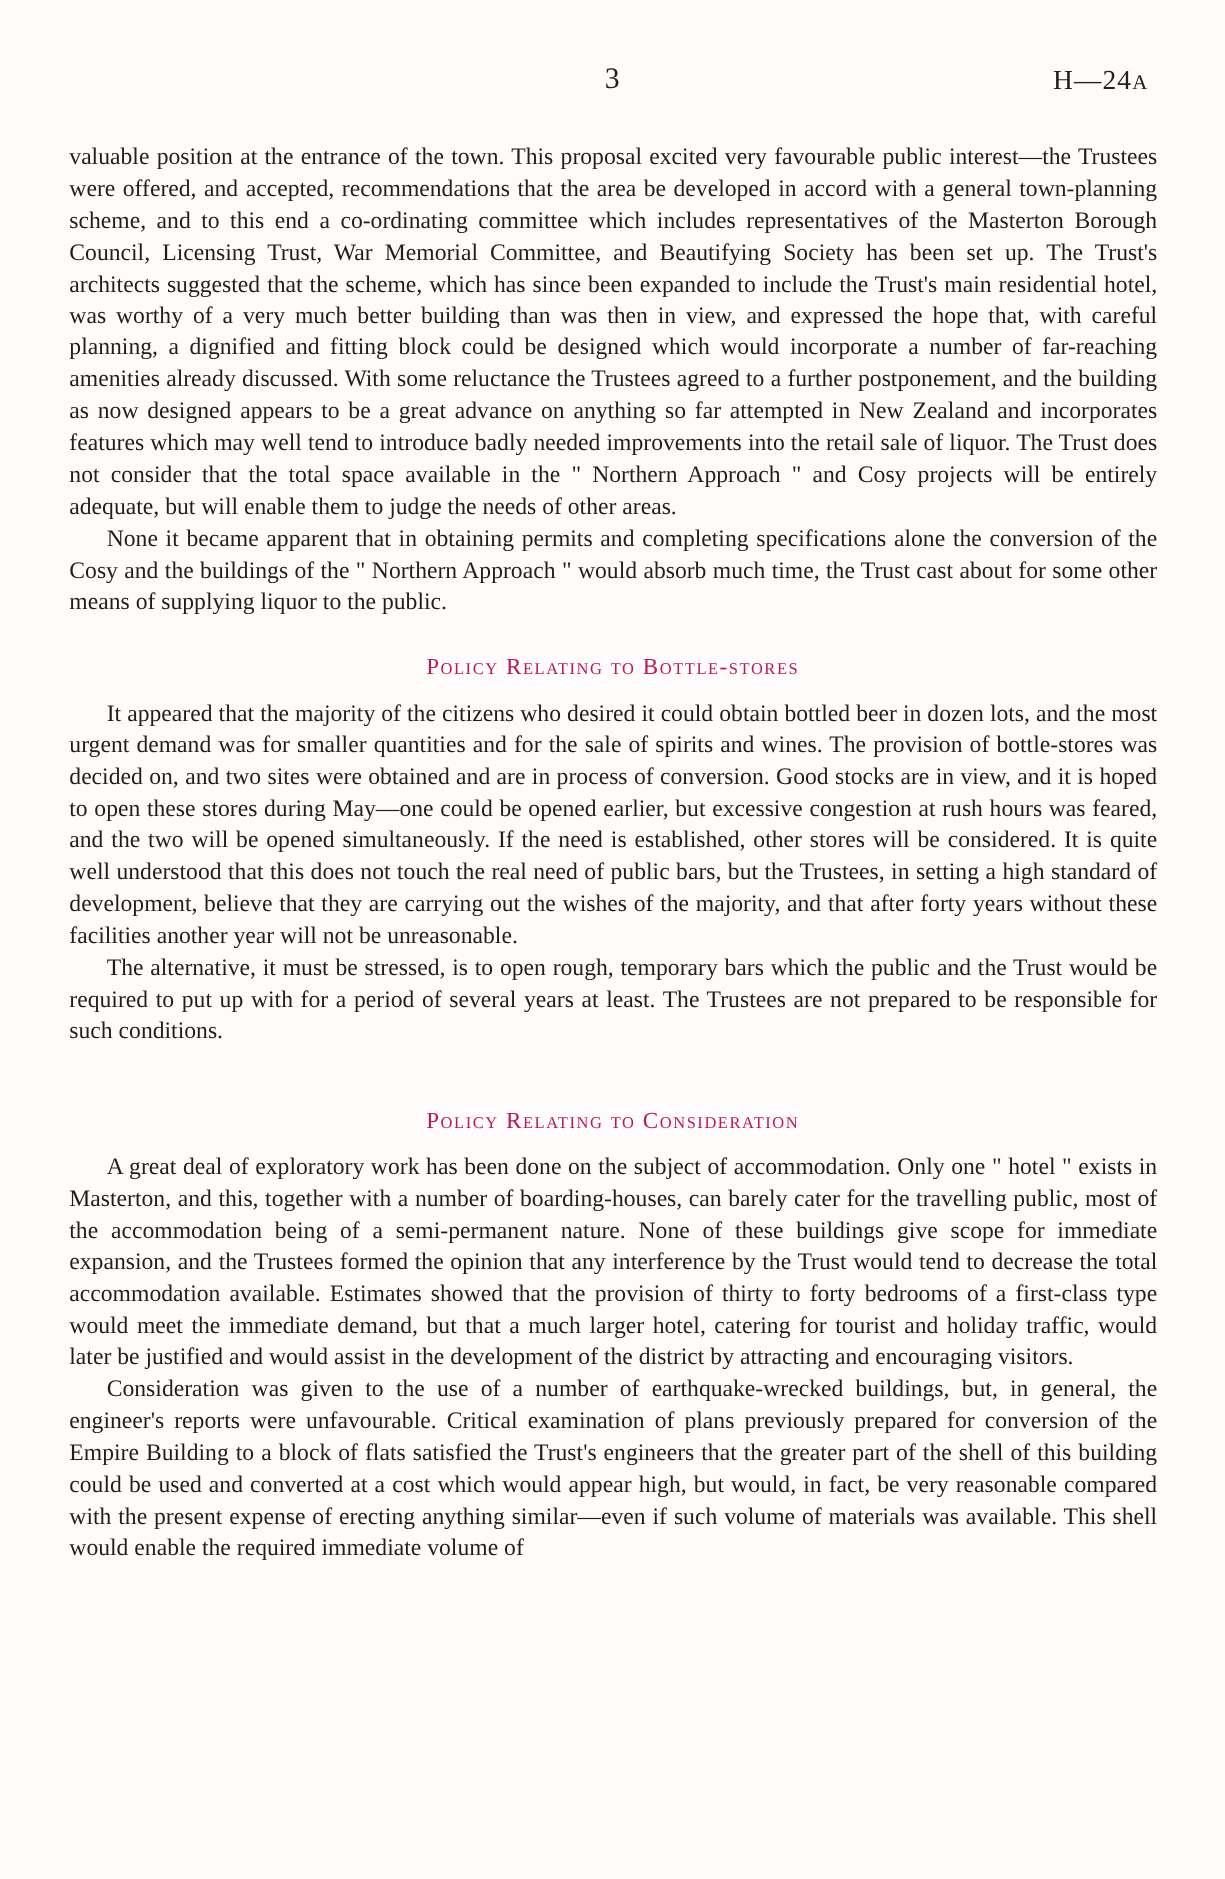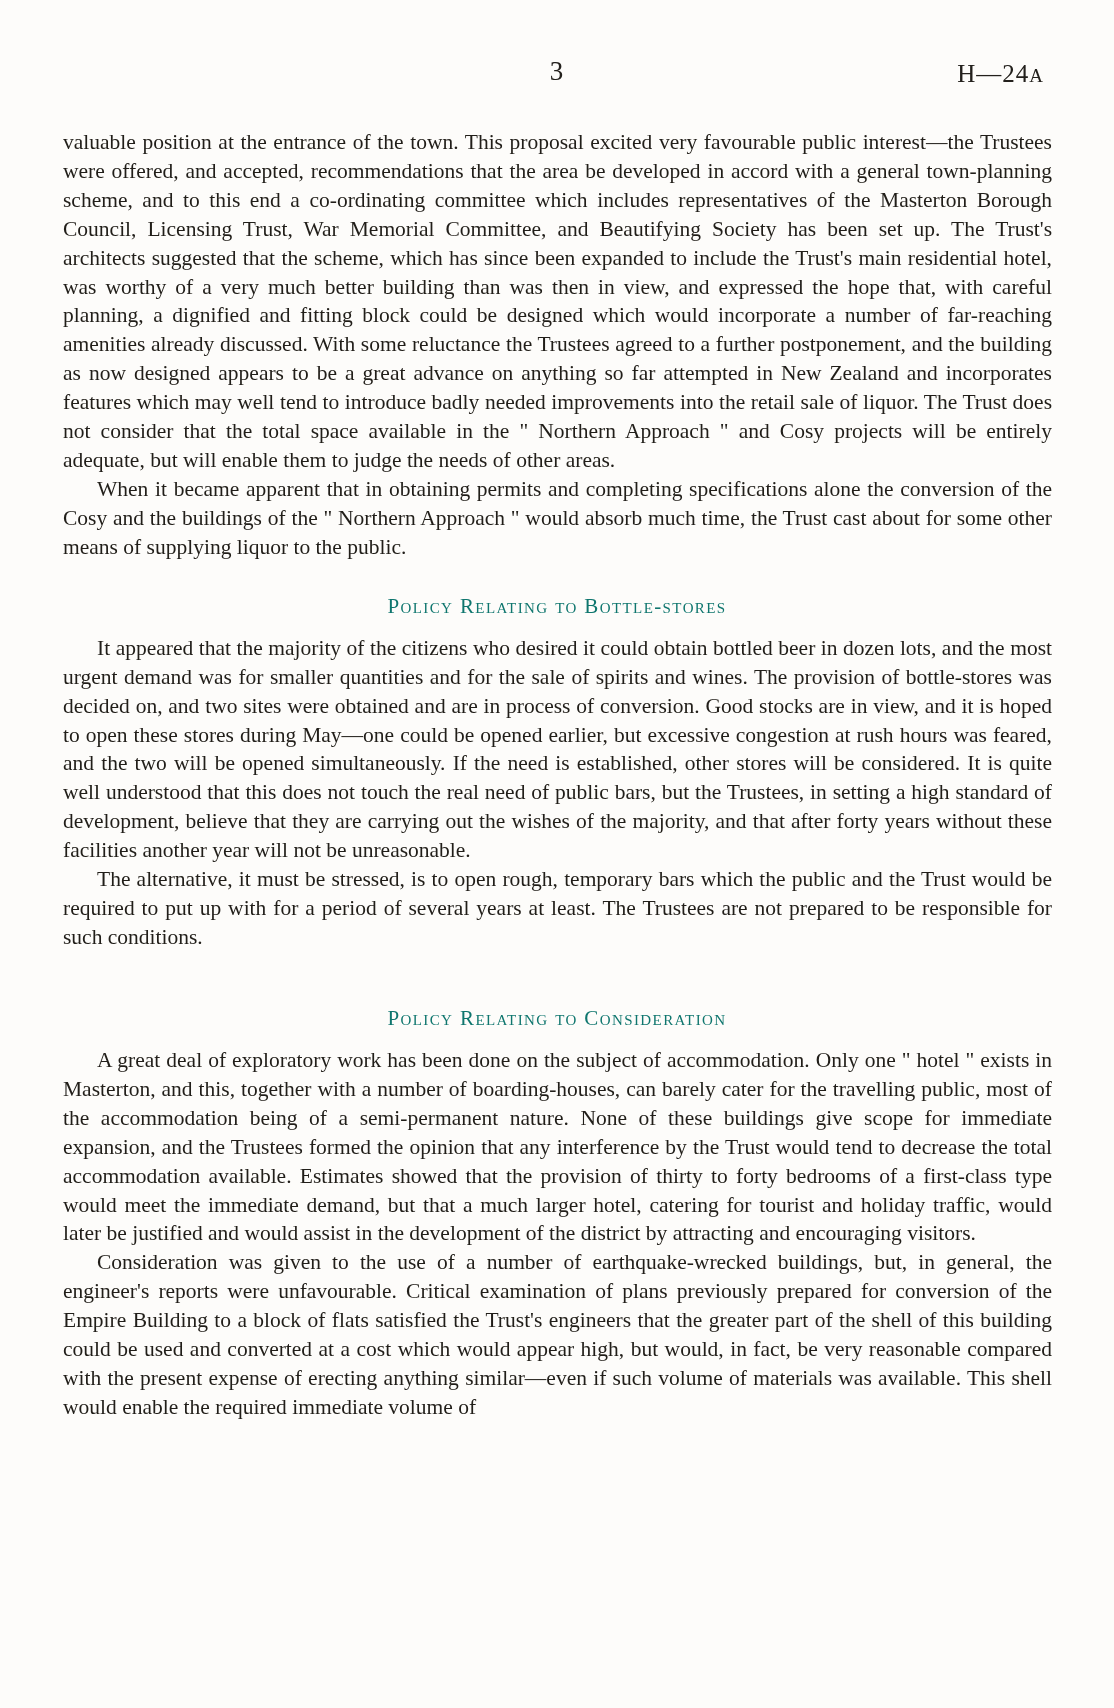--- a/index.html
+++ b/index.html
@@ -64,39 +64,39 @@
     text-indent: 0;
   }
   p.para + p.para {
     margin-top: 0px;
   }
   .section-heading {
     text-align: center;
     font-size: 21px;
     letter-spacing: 1.4px;
     margin: 30px 0 14px 0;
-    color: #0f766e;
+    color: #be185d;
     font-variant: small-caps;
   }
   .gap-med { height: 22px; }
 </style>
 </head>
 <body>
 
 <div class="page">
 
   <div class="header">
     <div class="page-number">3</div>
     <div class="doc-code"><span>H—24</span><span class="small-caps">A</span></div>
   </div>
 
   <div class="body-text">
 
     <p class="para no-indent">valuable position at the entrance of the town. This proposal excited very favourable public interest—the Trustees were offered, and accepted, recommendations that the area be developed in accord with a general town-planning scheme, and to this end a co-ordinating committee which includes representatives of the Masterton Borough Council, Licensing Trust, War Memorial Committee, and Beautifying Society has been set up. The Trust's architects suggested that the scheme, which has since been expanded to include the Trust's main residential hotel, was worthy of a very much better building than was then in view, and expressed the hope that, with careful planning, a dignified and fitting block could be designed which would incorporate a number of far-reaching amenities already discussed. With some reluctance the Trustees agreed to a further postponement, and the building as now designed appears to be a great advance on anything so far attempted in New Zealand and incorporates features which may well tend to introduce badly needed improvements into the retail sale of liquor. The Trust does not consider that the total space available in the " Northern Approach " and Cosy projects will be entirely adequate, but will enable them to judge the needs of other areas.</p>
-    <p class="para">When it became apparent that in obtaining permits and completing specifications alone the conversion of the Cosy and the buildings of the " Northern Approach " would absorb much time, the Trust cast about for some other means of supplying liquor to the public.</p>
+    <p class="para">None it became apparent that in obtaining permits and completing specifications alone the conversion of the Cosy and the buildings of the " Northern Approach " would absorb much time, the Trust cast about for some other means of supplying liquor to the public.</p>
 
     <div class="section-heading">Policy Relating to Bottle-stores</div>
     <p class="para">It appeared that the majority of the citizens who desired it could obtain bottled beer in dozen lots, and the most urgent demand was for smaller quantities and for the sale of spirits and wines. The provision of bottle-stores was decided on, and two sites were obtained and are in process of conversion. Good stocks are in view, and it is hoped to open these stores during May—one could be opened earlier, but excessive congestion at rush hours was feared, and the two will be opened simultaneously. If the need is established, other stores will be considered. It is quite well understood that this does not touch the real need of public bars, but the Trustees, in setting a high standard of development, believe that they are carrying out the wishes of the majority, and that after forty years without these facilities another year will not be unreasonable.</p>
     <p class="para">The alternative, it must be stressed, is to open rough, temporary bars which the public and the Trust would be required to put up with for a period of several years at least. The Trustees are not prepared to be responsible for such conditions.</p>
 
     <div class="gap-med"></div>
 
     <div class="section-heading">Policy Relating to Consideration</div>
     <p class="para">A great deal of exploratory work has been done on the subject of accommodation. Only one " hotel " exists in Masterton, and this, together with a number of boarding-houses, can barely cater for the travelling public, most of the accommodation being of a semi-permanent nature. None of these buildings give scope for immediate expansion, and the Trustees formed the opinion that any interference by the Trust would tend to decrease the total accommodation available. Estimates showed that the provision of thirty to forty bedrooms of a first-class type would meet the immediate demand, but that a much larger hotel, catering for tourist and holiday traffic, would later be justified and would assist in the development of the district by attracting and encouraging visitors.</p>
     <p class="para">Consideration was given to the use of a number of earthquake-wrecked buildings, but, in general, the engineer's reports were unfavourable. Critical examination of plans previously prepared for conversion of the Empire Building to a block of flats satisfied the Trust's engineers that the greater part of the shell of this building could be used and converted at a cost which would appear high, but would, in fact, be very reasonable compared with the present expense of erecting anything similar—even if such volume of materials was available. This shell would enable the required immediate volume of</p>

